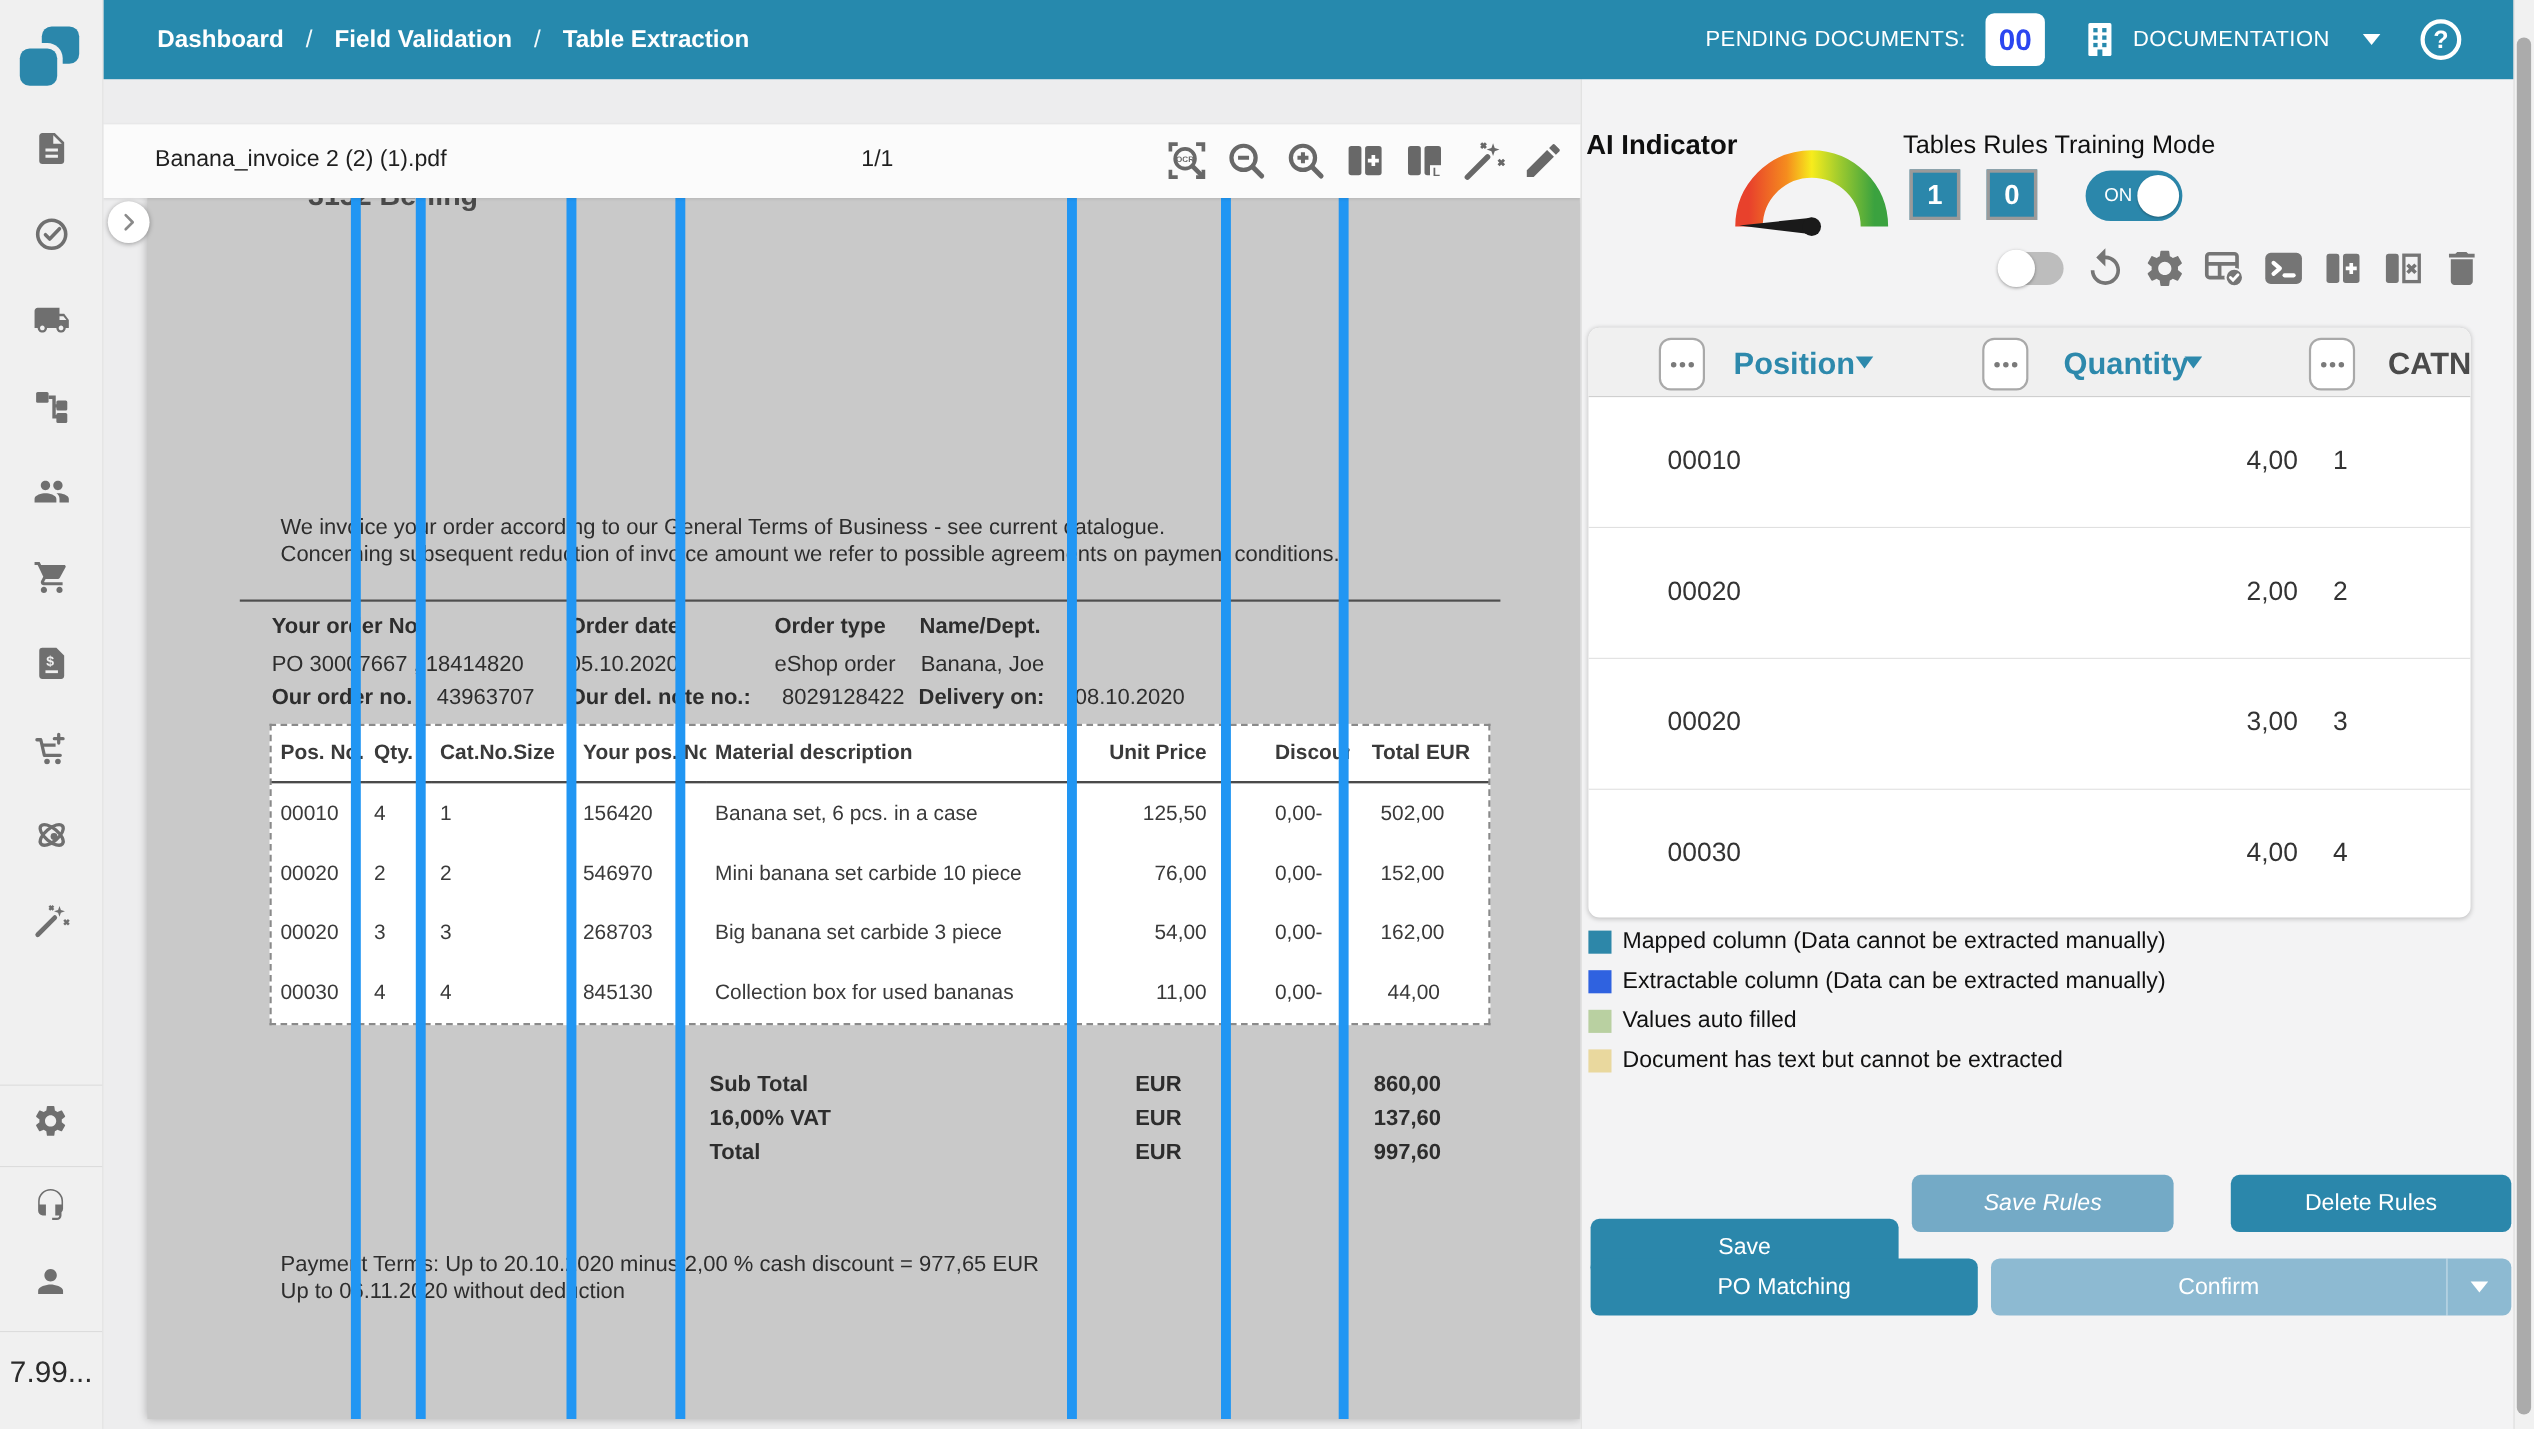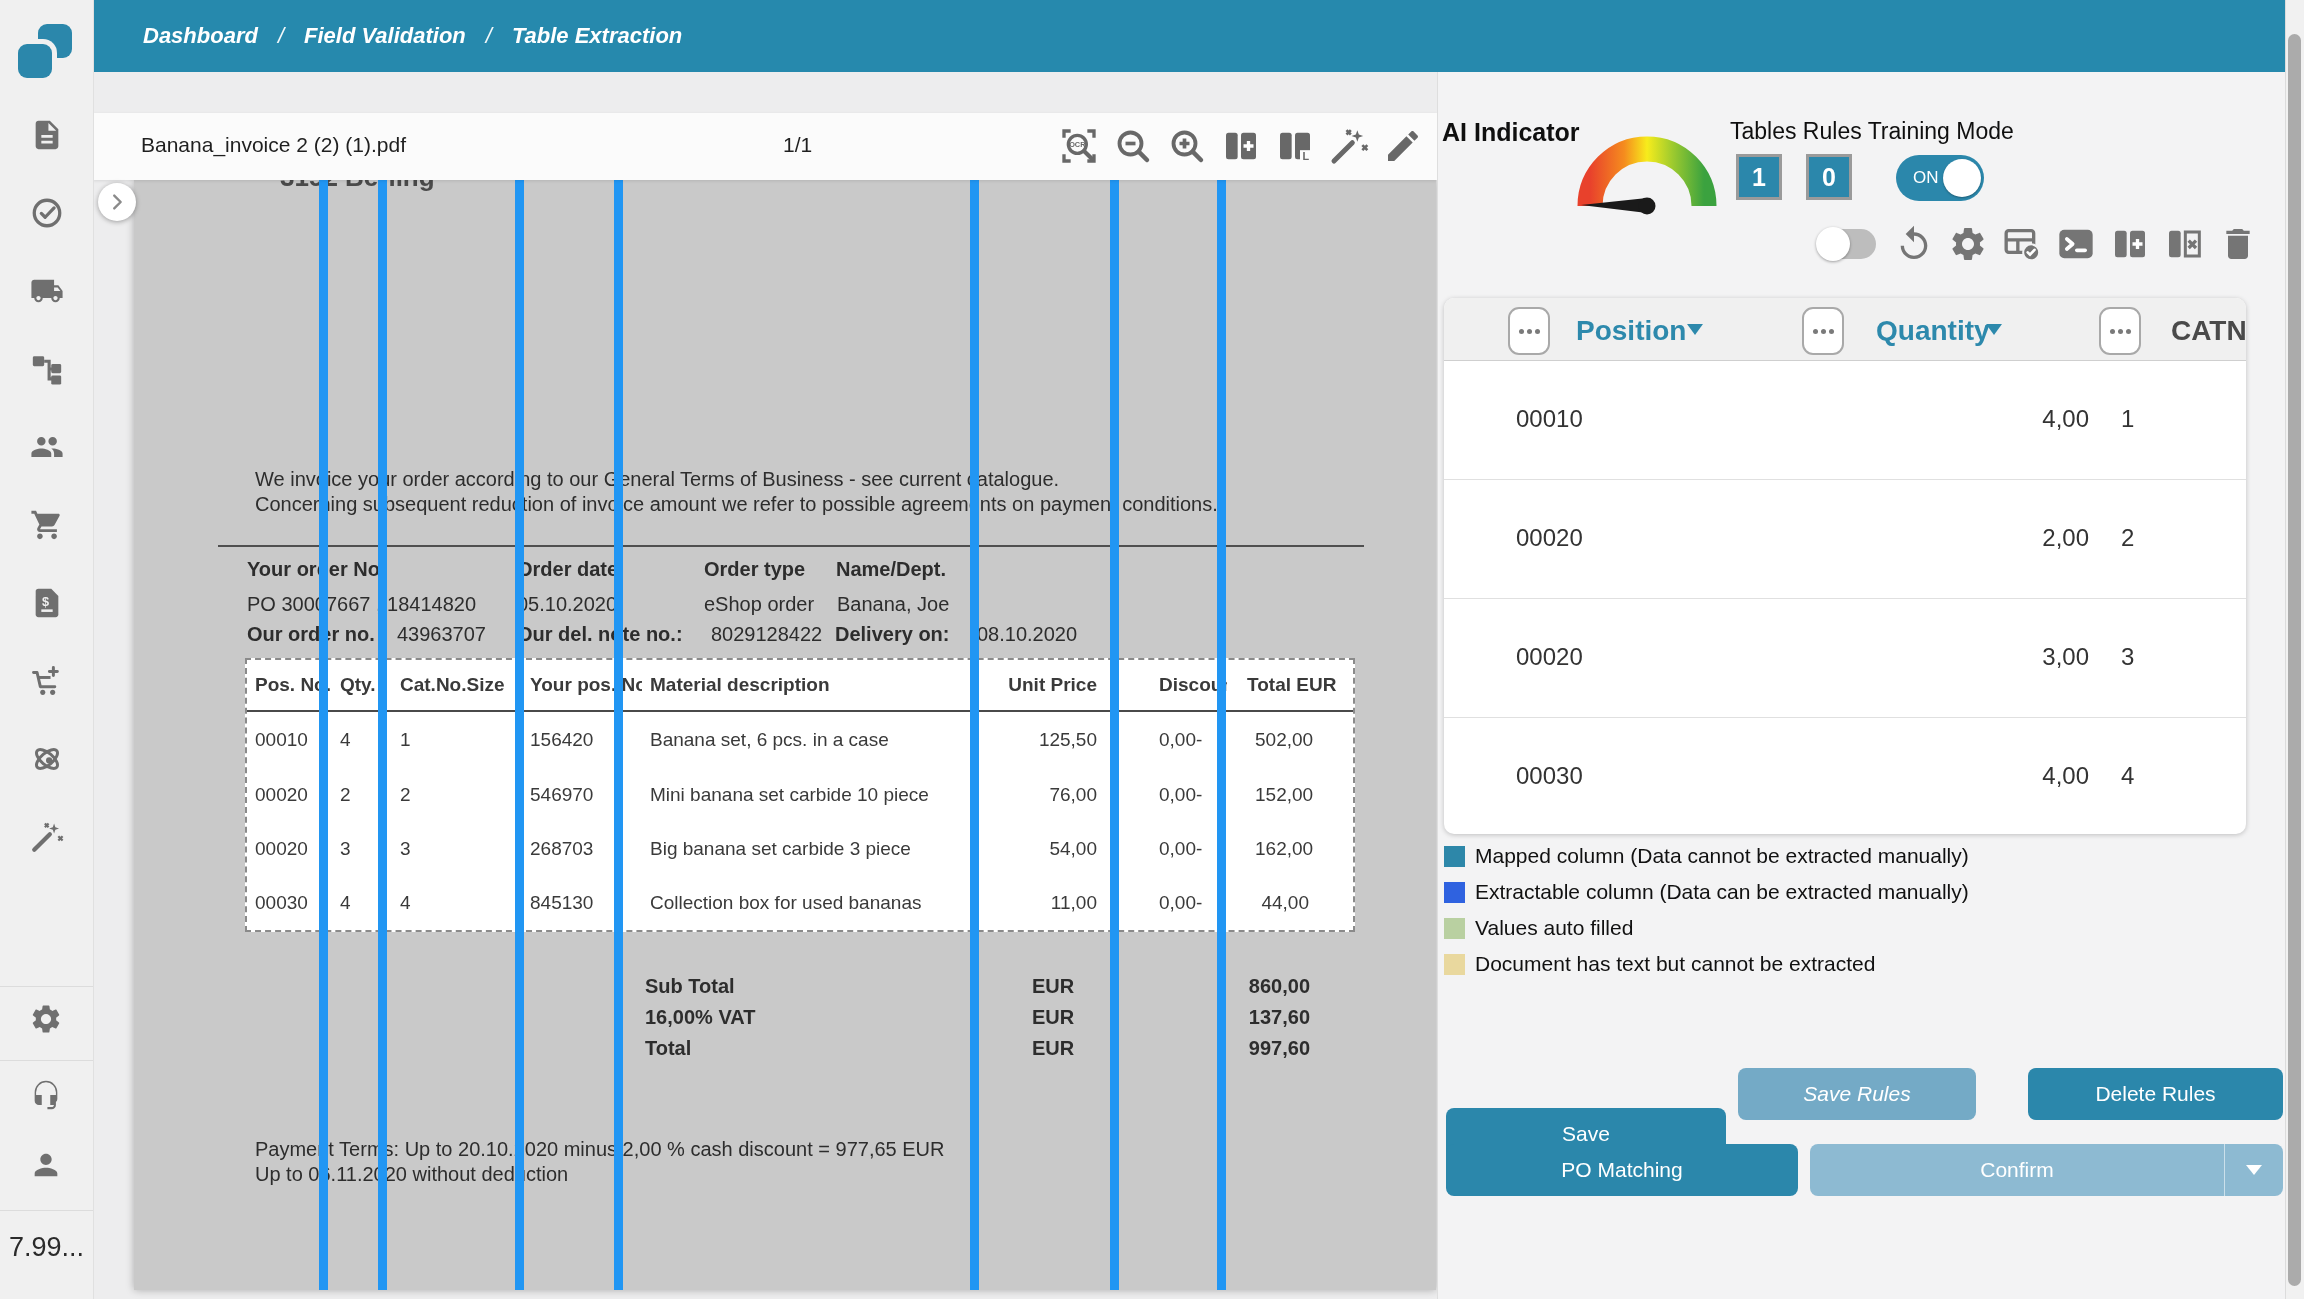--- a/index.html
+++ b/index.html
@@ -1,20 +1,20 @@
 <!DOCTYPE html>
 <html><head>
 <meta charset="utf-8">
 <style>
   html,body{margin:0;padding:0;background:#ededee;}
   .app{position:relative;width:2304px;height:1299px;background:#ededee;font-family:"Liberation Sans",sans-serif;overflow:hidden;}
   svg{display:block;}
 
   
-  .topbar{position:absolute;left:93px;top:0;right:0;height:72px;background:#2689ad;display:flex;align-items:center;color:#fff;z-index:4;font-style:italic;}
+  .topbar{position:absolute;left:93px;top:0;right:0;height:72px;background:#2689ad;display:flex;align-items:center;color:#fff;z-index:4;}
   .breadcrumb{display:flex;align-items:center;gap:20px;padding-left:50px;font-size:22px;font-weight:700;}
   .crumb{cursor:pointer;}
   .crumb-sep{font-weight:400;opacity:.95;}
   .topbar-right{margin-left:auto;display:flex;align-items:center;gap:18px;padding-right:64px;}
   .pending-label{font-size:20px;font-weight:500;letter-spacing:.3px;}
   .pending-badge{width:54px;height:48px;background:#fff;border-radius:8px;display:flex;align-items:center;justify-content:center;color:#2b46f0;font-size:27px;font-weight:700;}
   .doc-menu{display:flex;align-items:center;gap:12px;margin-left:14px;cursor:pointer;}
   .doc-menu-label{font-size:20px;font-weight:500;letter-spacing:.4px;}
   .caret-down-white{width:0;height:0;border:8px solid transparent;border-top:10px solid #fff;margin-top:8px;margin-left:18px;}
   .help-btn{margin-left:16px;cursor:pointer;}
@@ -251,20 +251,34 @@
 <div class="app">
 
   <header class="topbar">
     <nav class="breadcrumb">
       <span class="crumb">Dashboard</span>
       <span class="crumb-sep">/</span>
       <span class="crumb">Field Validation</span>
       <span class="crumb-sep">/</span>
       <span class="crumb">Table Extraction</span>
     </nav>
+    <div class="topbar-right">
+      <span class="pending-label">PENDING DOCUMENTS:</span>
+      <span class="pending-badge">00</span>
+      <div class="doc-menu">
+        <svg class="vt-icon" style="width:36px;height:36px;color:#fff">
+            <use href="#i-building"></use>
+          </svg>
+        <span class="doc-menu-label">DOCUMENTATION</span>
+        <span class="caret-down-white"></span>
+      </div>
+      <svg class="help-btn" width="42" height="42" style="color:#fff">
+          <use href="#i-help"></use>
+        </svg>
+    </div>
   </header>
 
   <aside class="sidebar">
     <div class="logo">
       <div class="sq a"></div>
       <div class="sq b"></div>
     </div>
     <div class="side-icons">
       <svg class="side-icon">
           <use href="#i-doc"></use>

